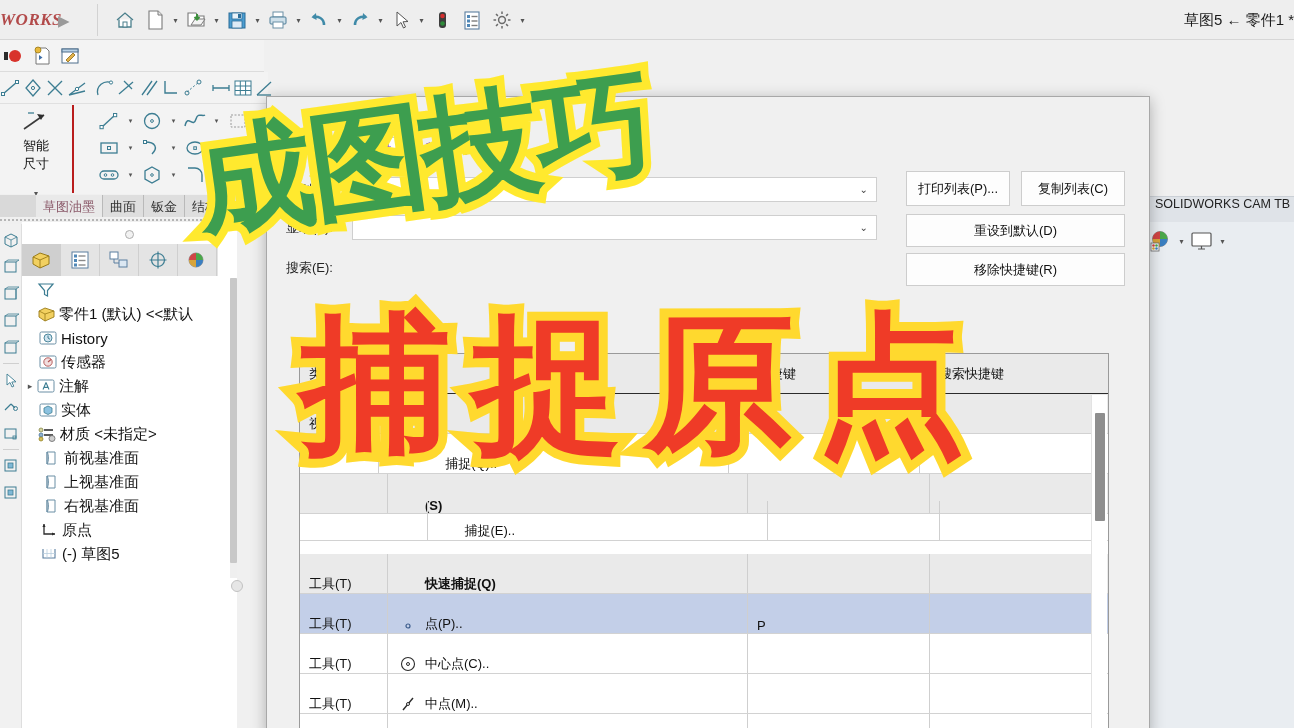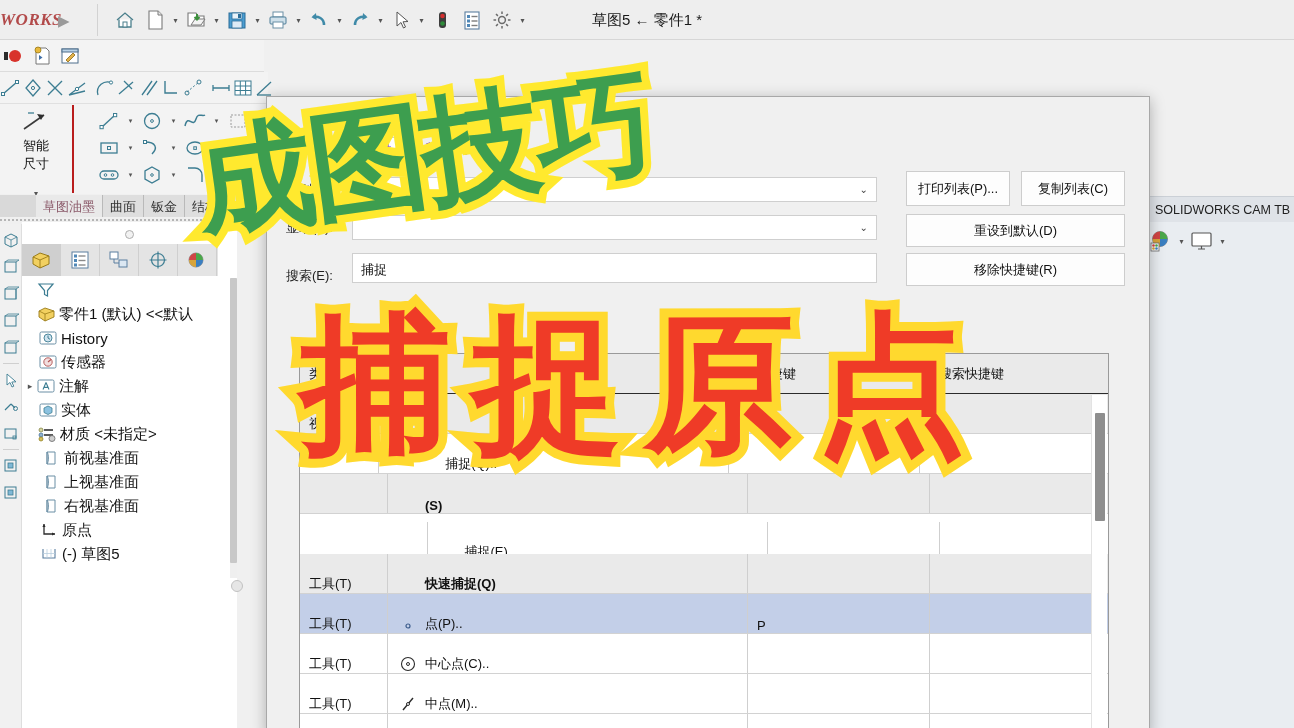--- a/index.html
+++ b/index.html
@@ -21,21 +21,21 @@
     font-family:"Liberation Serif",serif; font-style:italic; font-weight:bold;
     font-size:17px; color:#b24a4a; letter-spacing:.5px; }
   .logo-arrow{ position:absolute; left:58px; top:12px; width:18px; height:18px;
     color:#9a9a9a; font-size:15px; }
   .topdiv{ position:absolute; top:4px; width:1px; height:32px; background:#d2d2d2; }
   .qat{ position:absolute; top:6px; height:28px; display:flex; align-items:center; }
   .qicon{ width:30px; height:28px; display:flex; align-items:center; justify-content:center; }
   .qcar{ width:11px; height:28px; display:flex; align-items:center; justify-content:center;
          color:#555; font-size:8px; }
   .doctitle{ position:absolute; left:0; top:0; width:1294px; height:43px; line-height:40px;
-    text-align:center; font-size:15px; color:#1a1a1a; }
+    text-align:right; font-size:15px; color:#1a1a1a; }
 
   
   .strip2{ position:absolute; left:0; top:40px; width:264px; height:32px;
            background:#f3f3f3; border-bottom:1px solid #dcdcdc; display:flex; align-items:center; }
   .strip2 .qicon{ width:28px; height:26px; }
 
   
   .ribbon{ position:absolute; left:0; top:72px; width:268px; height:122px; background:#f3f3f3; }
   .rib-row1{ position:absolute; left:0; top:0; width:268px; height:32px;
              display:flex; align-items:center; border-bottom:1px solid #e0e0e0; }
@@ -86,21 +86,21 @@
              background:#efefef; }
   .fmscroll i{ position:absolute; left:0; top:0; width:7px; height:285px;
                background:#c8c8c8; border-radius:1px; }
   .fmgrip{ position:absolute; left:231px; top:580px; width:12px; height:12px;
            border-radius:50%; background:#e6e6e6; border:1px solid #c2c2c2; }
 
   
   .taskpane{ position:absolute; right:0; top:196px; width:154px; height:532px; background:#e9edf1; }
   .tp-tabhdr{ position:absolute; right:0; top:196px; width:154px; height:26px;
               background:#dfe3e8; border-top:1px solid #cbd0d6; border-left:1px solid #cbd0d6;
-              font-size:12.5px; color:#222; display:flex; align-items:center; padding-left:14px;
+              font-size:12.5px; color:#222; display:flex; padding-left:14px;
               white-space:nowrap; overflow:hidden; }
   .tp-icons{ position:absolute; right:0; top:224px; width:154px; height:34px; display:flex;
              align-items:center; padding-left:6px; }
   .tp-strip-left{ position:absolute; right:148px; top:196px; width:6px; height:532px;
                   background:#cfd6dd; }
 
   
   .dlg{ position:absolute; left:266px; top:96px; width:884px; height:640px;
         background:#f0f0f0; border:1px solid #a8a8a8;
         box-shadow:0 3px 14px rgba(0,0,0,.28); }
@@ -812,25 +812,22 @@
       </div>
 
       <div class="frow" style="left:18px;top:60px;">
         <span class="flabel" style="width:62px;">显示(S):</span>
       </div>
       <div class="combo" style="position:absolute;left:84px;top:56px;width:525px;">
         <span class="cv"></span>
         <span class="ca">⌄</span>
       </div>
 
-      <div class="frow" style="left:18px;top:108px;justify-content:flex-end;">
+      <div class="frow" style="left:18px;top:100px;justify-content:flex-end;">
         <span class="flabel" style="width:62px;">搜索(E):</span>
-      </div>
-      <div class="txtbox" style="position:absolute;left:84px;top:94px;width:525px;">
-        <span class="tv">捕捉</span>
       </div>
 
       <div class="dbtn" style="left:638px;top:12px;width:104px;height:35px;">
         <span>打印列表(P)...</span>
       </div>
       <div class="dbtn" style="left:753px;top:12px;width:104px;height:35px;">
         <span>复制列表(C)</span>
       </div>
       <div class="dbtn" style="left:638px;top:55px;width:219px;height:33px;">
         <span>重设到默认(D)</span>
@@ -896,21 +893,21 @@
               <span class="bold">(S)</span>
             </div>
           <div class="td c2">
               <span></span>
             </div>
           <div class="td c3">
               <span></span>
             </div>
         </div>
 
-        <div class="tr" style="top:168px;padding-left:44px;">
+        <div class="tr" style="top:147px;padding-left:44px;">
           <div class="td c0">
               <span></span>
             </div>
           <div class="td c1">
               <span class="ic"></span>
               <span>捕捉(E)..</span>
             </div>
           <div class="td c2">
               <span></span>
             </div>

